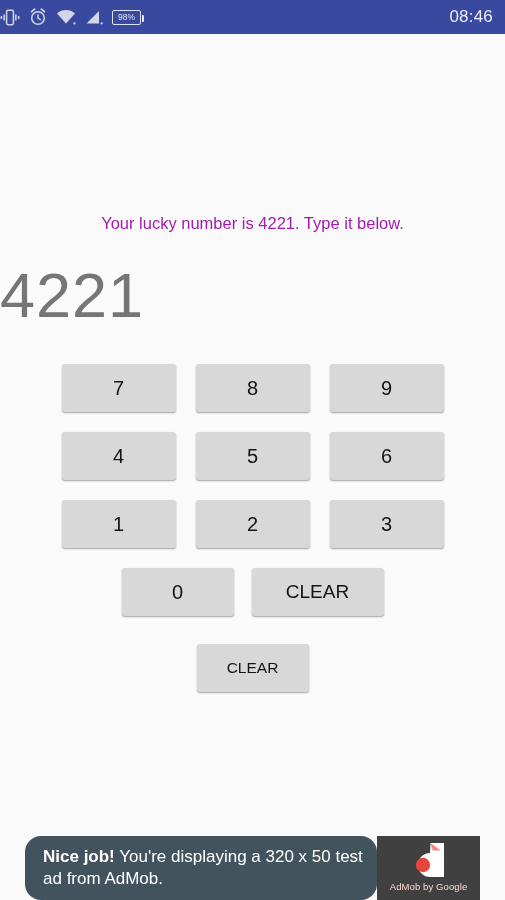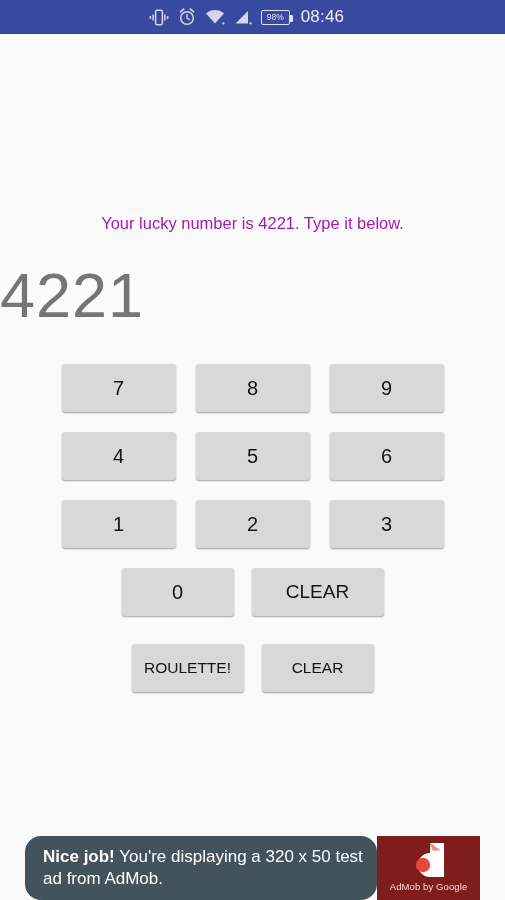--- a/index.html
+++ b/index.html
@@ -8,21 +8,21 @@
     background:#fafafa;
     font-family:"Liberation Sans", sans-serif;
     overflow:hidden;
   }
   #app { position:relative; width:505px; height:900px; background:#fafafa; }
 
   
   .statusbar {
     position:absolute; top:0; left:0; width:505px; height:34px;
     background:#3949a0;
-    display:flex; align-items:center; justify-content:center;
+    display:flex; align-items:center; justify-content:space-between;
     padding-right:12px;
   }
   .sb-icons { display:flex; align-items:center; gap:9px; }
   .sb-ic { display:block; opacity:.92; }
   .sb-time {
     color:#eceef7; font-size:17px; letter-spacing:.2px;
     margin-left:11px; font-family:"Liberation Sans", sans-serif;
   }
   .batt {
     border:1.6px solid #dfe2ef; border-radius:2px;
@@ -76,21 +76,21 @@
     width:455px; height:64px;
     display:flex; overflow:hidden;
   }
   .adtext {
     flex:1; background:#43535e; color:#fff;
     padding:10px 14px 0 18px;
     font-size:17px; line-height:1.28;border-radius:16px;
   }
   .adtext b { font-weight:bold; }
   .adlogo {
-    width:103px; background:#7f1d1d;
+    width:103px; background:#404040;
     display:flex; flex-direction:column;
     align-items:center; justify-content:center;
     position:relative; padding-bottom:4px;
   }
   .admob-mark { width:46px; height:38px; margin-bottom:2px; }
   .adlogo .cap {
     font-size:9.5px; color:#ffd9d6; letter-spacing:.1px;
     white-space:nowrap;
   }
 </style>
@@ -159,21 +159,20 @@
         <button class="btn num">2</button>
         <button class="btn num">3</button>
       </div>
 
       <div class="krow grid2">
         <button class="btn zero">0</button>
         <button class="btn clear">CLEAR</button>
       </div>
 
       <div class="krow grid2 actions">
-        <button class="btn act">ROULETTE!</button>
         <button class="btn act">CLEAR</button>
       </div>
 
     </div>
   </div>
 
   <div class="adwrap">
     <div class="adtext">
       <b>Nice job!</b><span> You're displaying a 320 x 50 test ad from AdMob.</span>
     </div>

